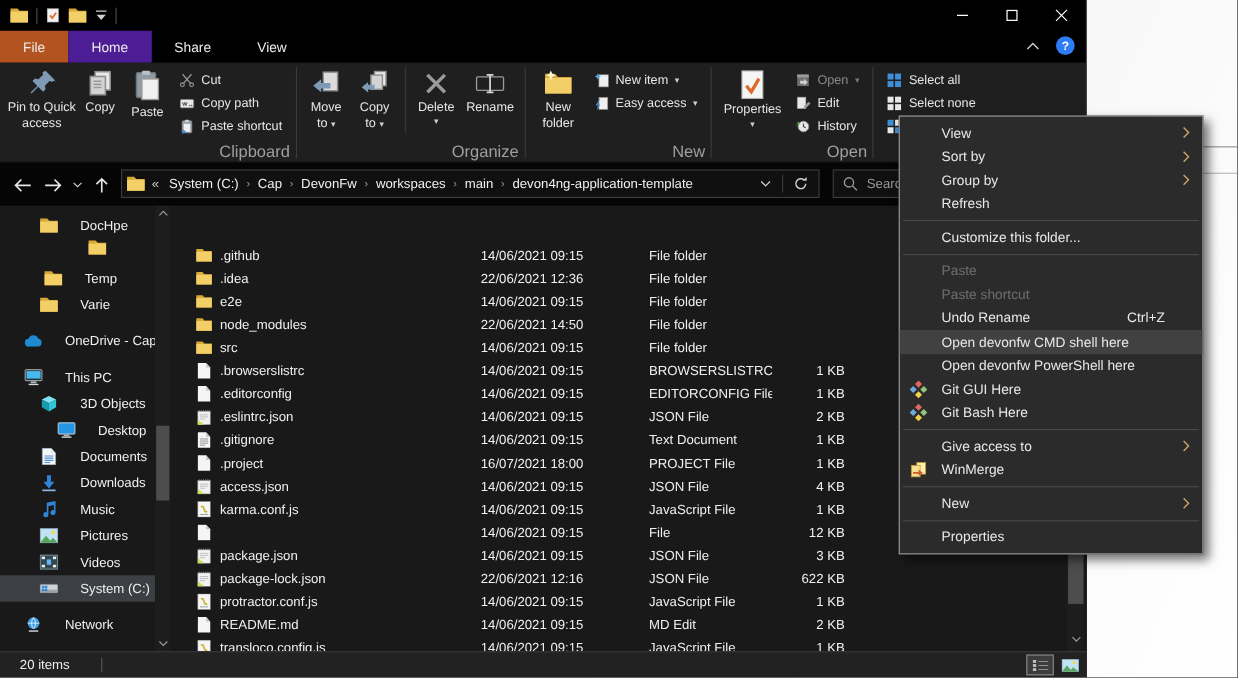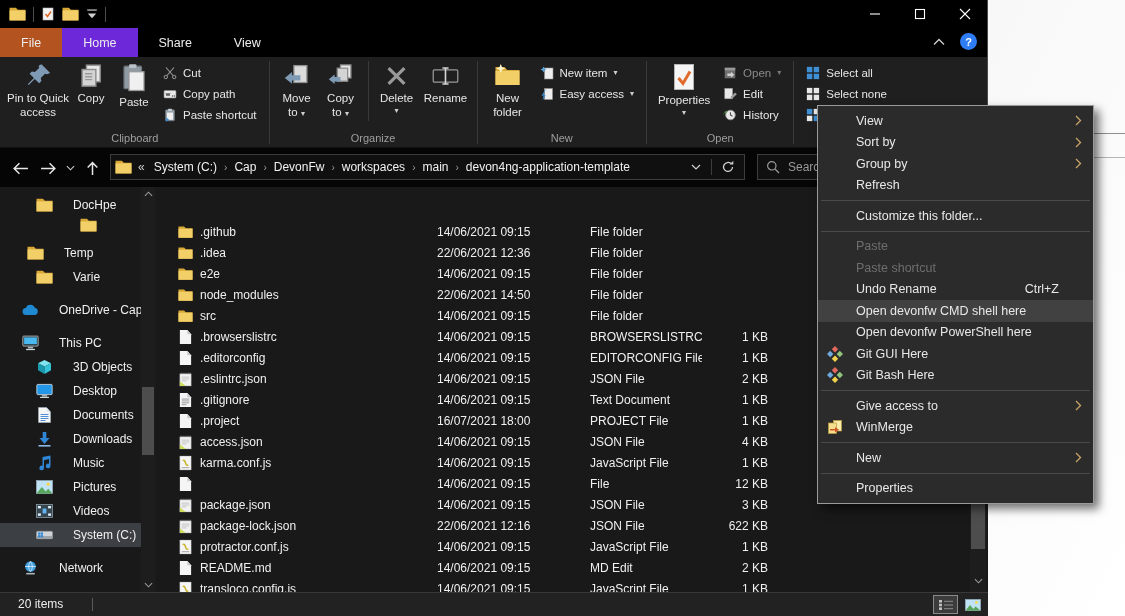--- a/index.html
+++ b/index.html
@@ -17,30 +17,30 @@
   .qat{display:flex;align-items:center;gap:7px;padding-left:9px;}
   .qat .vsep{width:1px;height:15px;background:#4d4d4d;}
   .title-text{margin-left:16px;font-size:12px;color:#f2f2f2;white-space:nowrap;}
   .wctl{position:absolute;right:0;top:0;height:28px;display:flex;}
   .wbtn{width:45px;height:28px;display:flex;align-items:center;justify-content:center;}
 
   
   .tabsrow{position:absolute;top:28px;left:0;width:100%;height:29px;background:#000;display:flex;color:#ececec;font-size:12.5px;}
   .tab{padding:0 21px;display:flex;align-items:center;}
   .tab-file{background:#b35320;}
-  .tab-active{background:#6d28d9;}
+  .tab-active{background:#4c1d95;}
   .tabs-right{position:absolute;right:10px;top:33px;display:flex;align-items:center;gap:15px;}
   .helpbtn{width:17px;height:17px;border-radius:50%;background:#2f7df6;color:#fff;font-size:11px;font-weight:bold;display:flex;align-items:center;justify-content:center;}
 
   
   .ribbon{position:absolute;top:57px;left:0;width:100%;height:91px;background:#1f1f1f;border-bottom:1px solid #101010;
     display:flex;align-items:stretch;padding:3px 0 0 6px;box-sizing:border-box;color:#e6e6e6;}
   .rgroup{display:flex;flex-direction:column;}
   .rbody{display:flex;align-items:flex-start;flex:1;}
-  .rlabel{text-align:center;font-size:11px;color:#9f9f9f;height:17px;line-height:17px;}
+  .rlabel{text-align:right;font-size:15px;color:#9f9f9f;height:17px;line-height:17px;}
   .rdiv{width:1px;background:#3a3a3a;margin:1px 5px 3px 5px;}
   .bbtn{display:flex;flex-direction:column;align-items:center;padding-top:3px;font-size:11.5px;line-height:1.2;text-align:center;color:#e6e6e6;}
   .bbtn .ic{margin-bottom:3px;}
   .scol{display:flex;flex-direction:column;justify-content:flex-start;padding-top:2px;}
   .sbtn{display:flex;align-items:center;gap:6px;height:21px;font-size:11.5px;padding:0 7px;white-space:nowrap;}
   .caret{font-size:8px;color:#cfcfcf;}
   .dim{color:#8a8a8a;}
 
   
   .addr{position:absolute;top:148px;left:0;width:100%;height:39px;background:#050505;}
@@ -513,21 +513,21 @@
           </div>
           <div class="side-item" style="padding-left: 36px; flex-direction: column;">
             <span class="ic ic16">
               <svg viewBox="0 0 16 14">
                 <path fill="#d9a938" d="M.5 1h6l1.8 2h7.2v10H.5z"></path>
                 <path fill="#f3cf68" d="M.5 3.6h15V13H.5z"></path>
               </svg>
             </span>
             <span class="side-label">Documenti</span>
           </div>
-          <div class="side-item" style="padding-left: 27px;">
+          <div class="side-item" style="padding-left: 40px;">
             <span class="ic ic16">
               <svg viewBox="0 0 16 14">
                 <path fill="#d9a938" d="M.5 1h6l1.8 2h7.2v10H.5z"></path>
                 <path fill="#f3cf68" d="M.5 3.6h15V13H.5z"></path>
               </svg>
             </span>
             <span class="side-label">Temp</span>
           </div>
           <div class="side-item" style="padding-left: 36px;">
             <span class="ic ic16">
@@ -560,21 +560,21 @@
           <div class="side-item" style="padding-left: 36px;">
             <span class="ic ic16">
               <svg viewBox="0 0 16 16">
                 <path fill="#7fe3ef" d="M8 1l6.5 3.2L8 7.5 1.5 4.2z"></path>
                 <path fill="#1899ad" d="M8 7.5v7.5L1.5 11.2v-7z"></path>
                 <path fill="#35c3d8" d="M8 7.5v7.5l6.5-3.8v-7z"></path>
               </svg>
             </span>
             <span class="side-label">3D Objects</span>
           </div>
-          <div class="side-item" style="padding-left: 36px;">
+          <div class="side-item" style="padding-left: 52px;">
             <span class="ic ic16">
               <svg viewBox="0 0 16 14">
                 <rect x=".8" y=".8" width="14.4" height="9.6" rx=".8" fill="#2496e8" stroke="#cfd8dc" stroke-width=".8"></rect>
                 <rect x="5.5" y="10.8" width="5" height="1.4" fill="#aab7bd"></rect>
                 <rect x="3.8" y="12.4" width="8.4" height="1.2" fill="#cfd8dc"></rect>
               </svg>
             </span>
             <span class="side-label">Desktop</span>
           </div>
           <div class="side-item" style="padding-left: 36px;">

